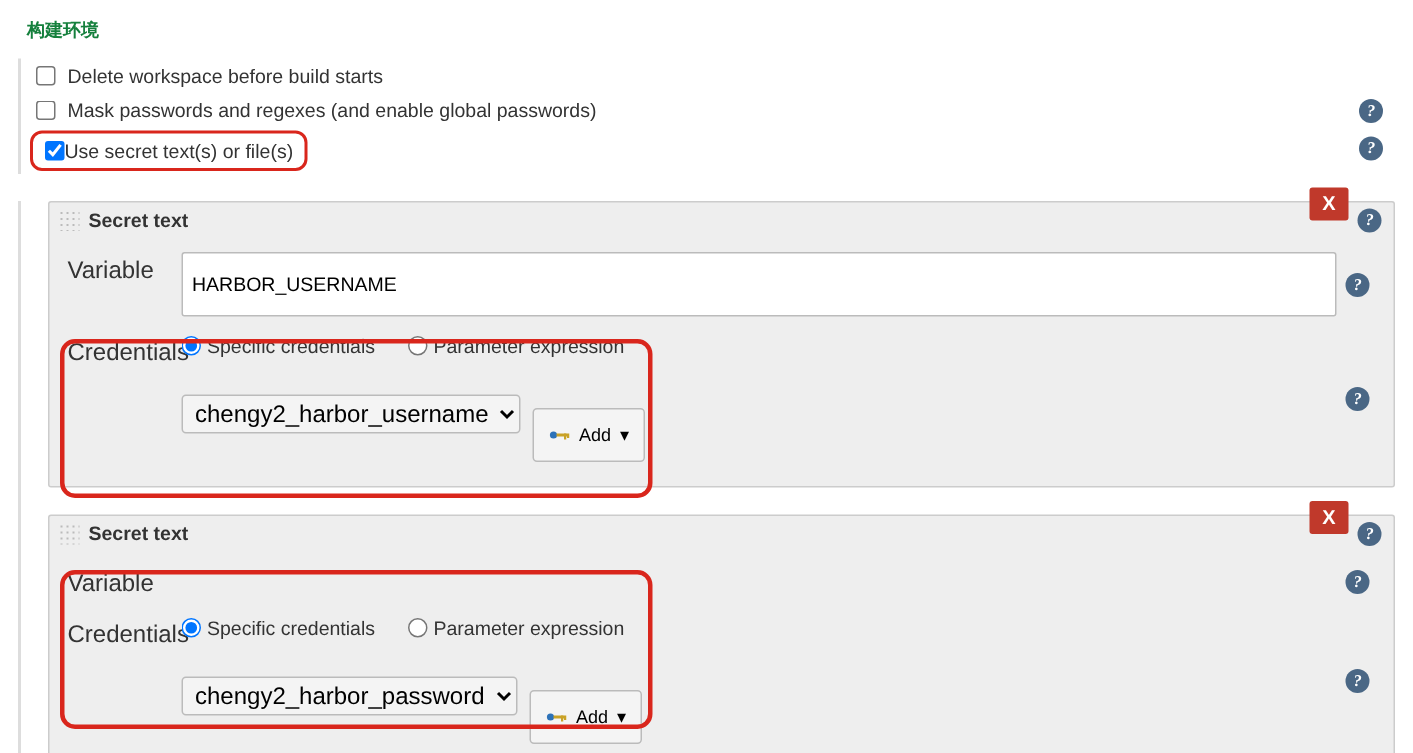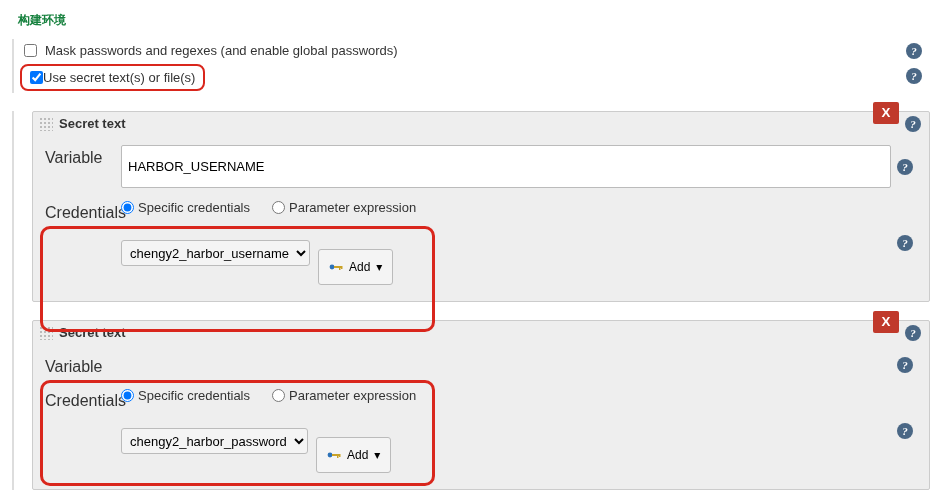--- a/index.html
+++ b/index.html
@@ -149,21 +149,21 @@
     .cred-select-row {
       display: flex;
       align-items: center;
       gap: 8px;
     }
     select.cred-select {
       height: 26px;
       border: 1px solid #bbb;
       border-radius: 3px;
       padding: 2px 4px;
-      font-size: 13px;
+      font-size: 16px;
       background: #f4f4f4;
     }
     .add-btn {
       display: inline-flex;
       align-items: center;
       gap: 6px;
       height: 36px;
       padding: 0 10px;
       border: 1px solid #bbb;
       border-radius: 3px;
@@ -181,20 +181,24 @@
     }
     .hl1 { left: 40px; top: 226px; width: 395px; height: 106px; }
     .hl2 { left: 40px; top: 380px; width: 395px; height: 106px; }
   </style>
 </head>
 <body>
 
 <h3 class="section-title">构建环境</h3>
 
 <div class="env-list">
+  <div class="env-row">
+    <input type="checkbox" style="">
+    <span>Delete workspace before build starts</span>
+  </div>
   <div class="env-row">
     <input type="checkbox" style="">
     <span>Mask passwords and regexes (and enable global passwords)</span>
     <span class="help-icon help-right">?</span>
   </div>
   <div>
     <span class="highlight-red" style="position:relative;">
       <input type="checkbox" checked="" style="">
       <span>Use secret text(s) or file(s)</span>
     </span>

